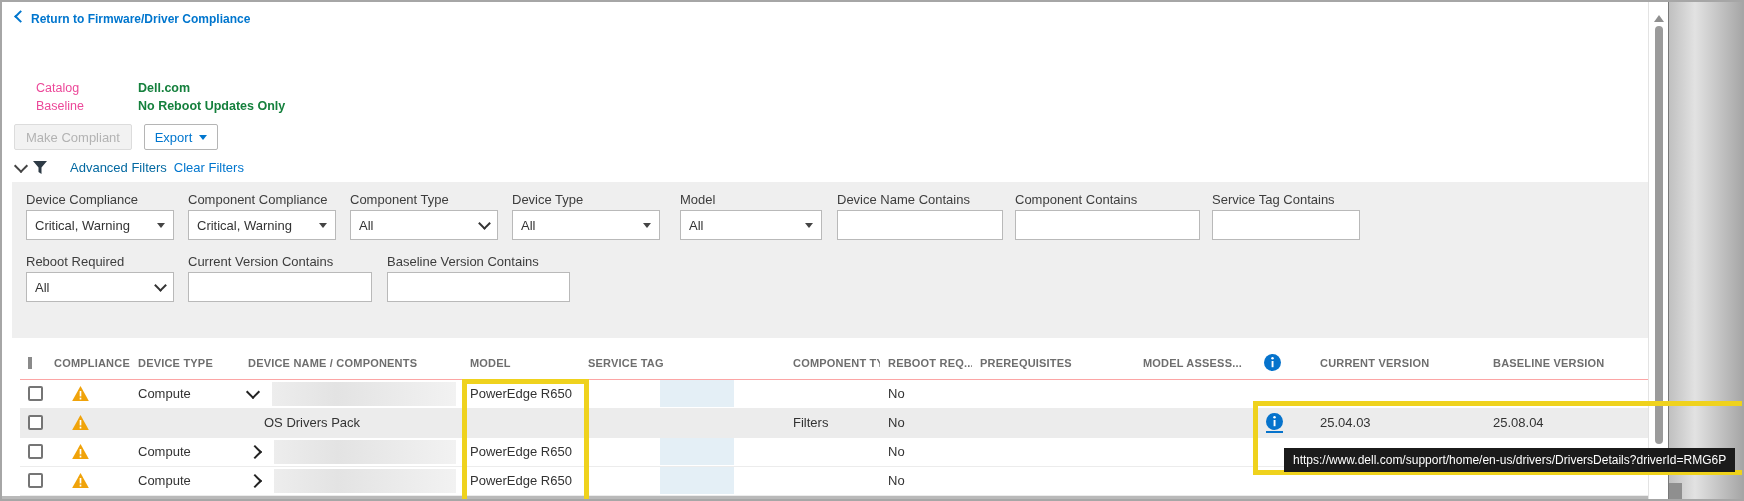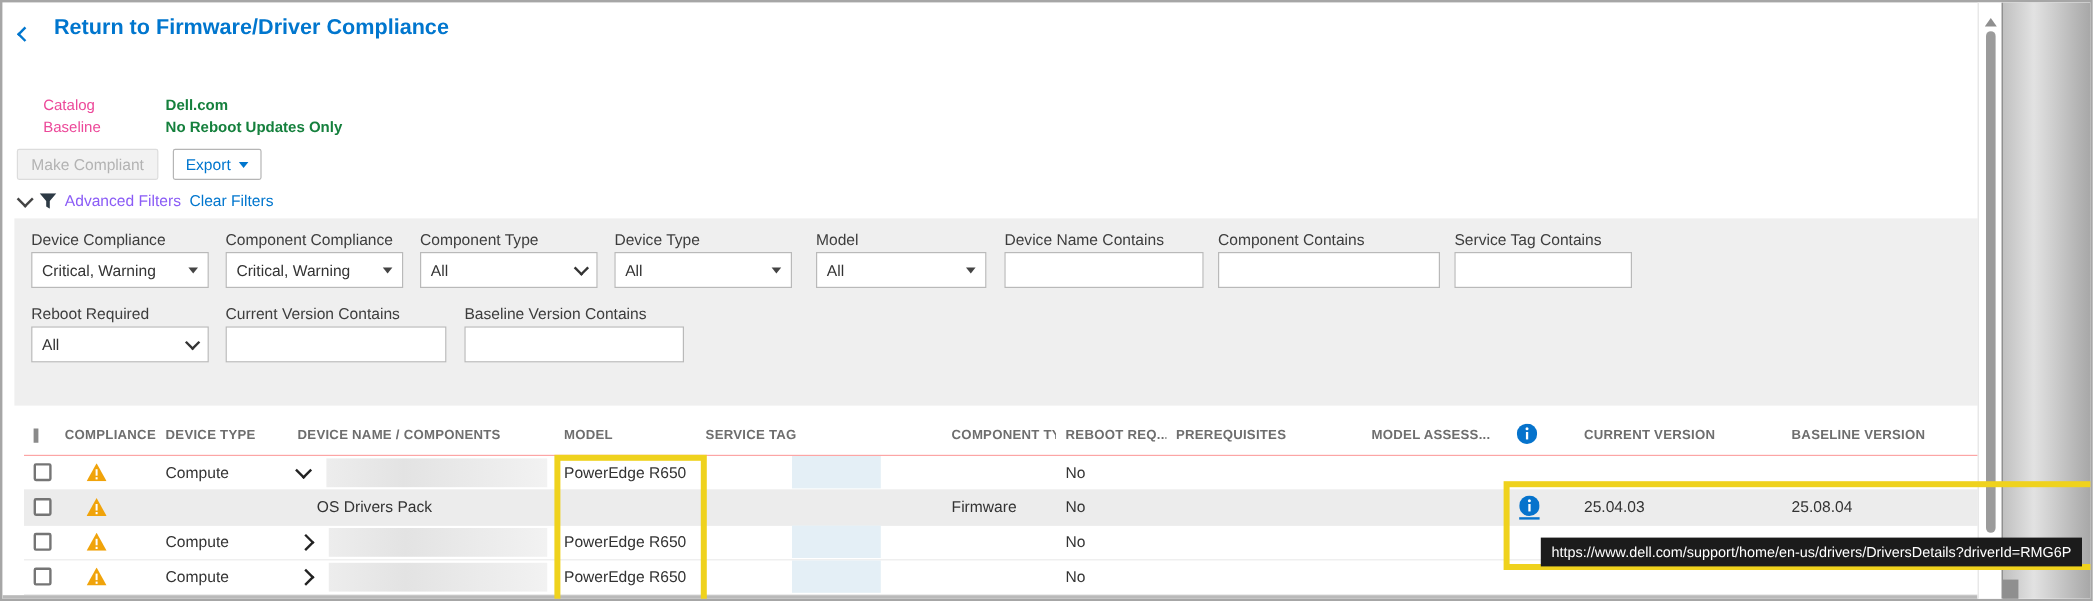--- a/index.html
+++ b/index.html
@@ -2,33 +2,33 @@
 <html><head>
 <meta charset="utf-8">
 <style>
   html,body{margin:0;padding:0;background:#ddd;}
   .screen{
     position:relative;width:1744px;height:501px;box-sizing:border-box;
     background:#fff;border:2px solid #a6a6a6;overflow:hidden;
     font-family:"Liberation Sans",sans-serif;color:#333;
   }
   
-  .back-link{position:absolute;left:14px;top:10px;font-size:18px;font-weight:bold;color:#0076ce;display:flex;align-items:flex-end;cursor:pointer;gap:14px;}
+  .back-link{position:absolute;left:14px;top:10px;font-size:12px;font-weight:bold;color:#0076ce;display:flex;align-items:flex-start;cursor:pointer;}
   .chev-left{display:inline-block;width:7px;height:7px;border-left:2.5px solid #0076ce;border-bottom:2.5px solid #0076ce;transform:rotate(45deg);margin-right:6px;}
   .page-title{position:absolute;left:12px;top:38px;font-size:21px;font-weight:bold;color:#2b2b2b;}
   .meta-label{position:absolute;left:15px;font-size:12.5px;color:#ec4899;margin-left:19px;}
   .meta-value{position:absolute;left:136px;font-size:12.5px;font-weight:bold;color:#15803d;}
   .btn{position:absolute;top:122px;height:26px;box-sizing:border-box;font-size:13px;display:flex;align-items:center;justify-content:center;border-radius:2px;}
   .btn-disabled{left:12px;width:118px;background:#f2f2f2;border:1px solid #dcdcdc;color:#b3b3b3;}
   .btn-export{left:142px;width:74px;background:#fff;border:1px solid #b5b5b5;color:#0076ce;cursor:pointer;}
   .caret-dn{width:0;height:0;border:4px solid transparent;border-top:5px solid #0076ce;margin-left:7px;margin-top:5px;}
   
   .advbar{position:absolute;left:14px;top:158px;display:flex;align-items:center;font-size:13px;gap:7px;}
   .chev-down{display:inline-block;width:8px;height:8px;border-right:2px solid #444;border-bottom:2px solid #444;transform:rotate(45deg);margin-top:-4px;}
-  .adv-title{color:#8b5cf6;}
+  .adv-title{color:#0369a1;margin-left:16px;}
   .clear-link{color:#0076ce;cursor:pointer;}
   
   .fpanel{position:absolute;left:10px;top:180px;width:1640px;height:156px;background:#efefef;}
   .flabel{position:absolute;font-size:13px;color:#3d3d3d;white-space:nowrap;}
   .ctl{position:absolute;height:27px;background:#fff;border:1px solid #b9b9b9;box-sizing:border-box;font-size:13px;color:#333;display:flex;align-items:center;padding:14px 8px;}
   .ctl .tri{margin-left:auto;width:0;height:0;border:4px solid transparent;border-top:5px solid #444;margin-top:5px;}
   .ctl .chv{margin-left:auto;width:7px;height:7px;border-right:2px solid #333;border-bottom:2px solid #333;transform:rotate(45deg);margin-top:-3px;}
   
   .grid{display:grid;grid-template-columns:26px 84px 110px 222px 118px 205px 95px 92px 163px 117px 60px 173px 170px;}
   .thead{position:absolute;left:18px;top:345px;width:1635px;height:32px;align-items:center;border-bottom:1px solid #fca5a5;font-size:11px;font-weight:bold;color:#6e6e6e;letter-spacing:.2px;}
@@ -206,21 +206,21 @@
         <svg class="warn" width="17" height="15" viewBox="0 0 20 18">
           <path d="M10 0 L20 18 L0 18 Z" fill="#f0a30a"></path>
           <rect x="9" y="6" width="2" height="6.5" fill="#fff"></rect>
           <rect x="9" y="14" width="2" height="2.2" fill="#fff"></rect>
         </svg>
       </div>
     <div class="td"></div>
     <div class="td indent">OS Drivers Pack</div>
     <div class="td"></div>
     <div class="td"></div>
-    <div class="td">Firmware</div>
+    <div class="td">Filters</div>
     <div class="td">No</div>
     <div class="td"></div>
     <div class="td"></div>
     <div class="td" style="padding-left:14px">
         <span class="info-wrap"><svg width="17" height="17" viewBox="0 0 17 17">
             <circle cx="8.5" cy="8.5" r="8.5" fill="#0673cc"></circle>
             <rect x="7.6" y="7" width="1.9" height="6.2" fill="#fff"></rect>
             <circle cx="8.5" cy="4.3" r="1.25" fill="#fff"></circle>
           </svg></span>
       </div>

